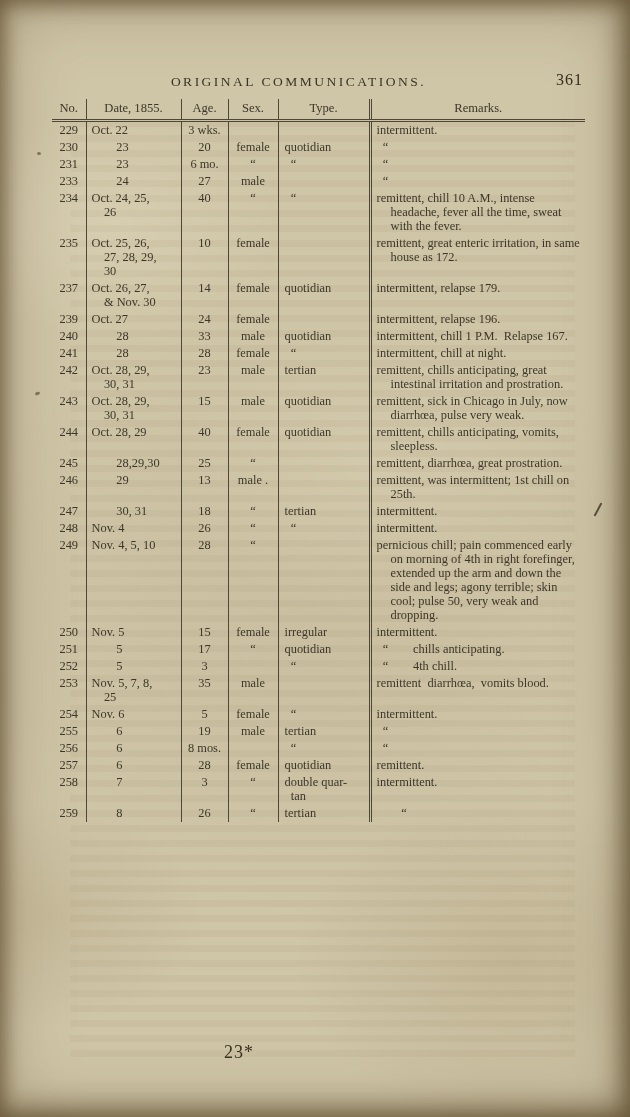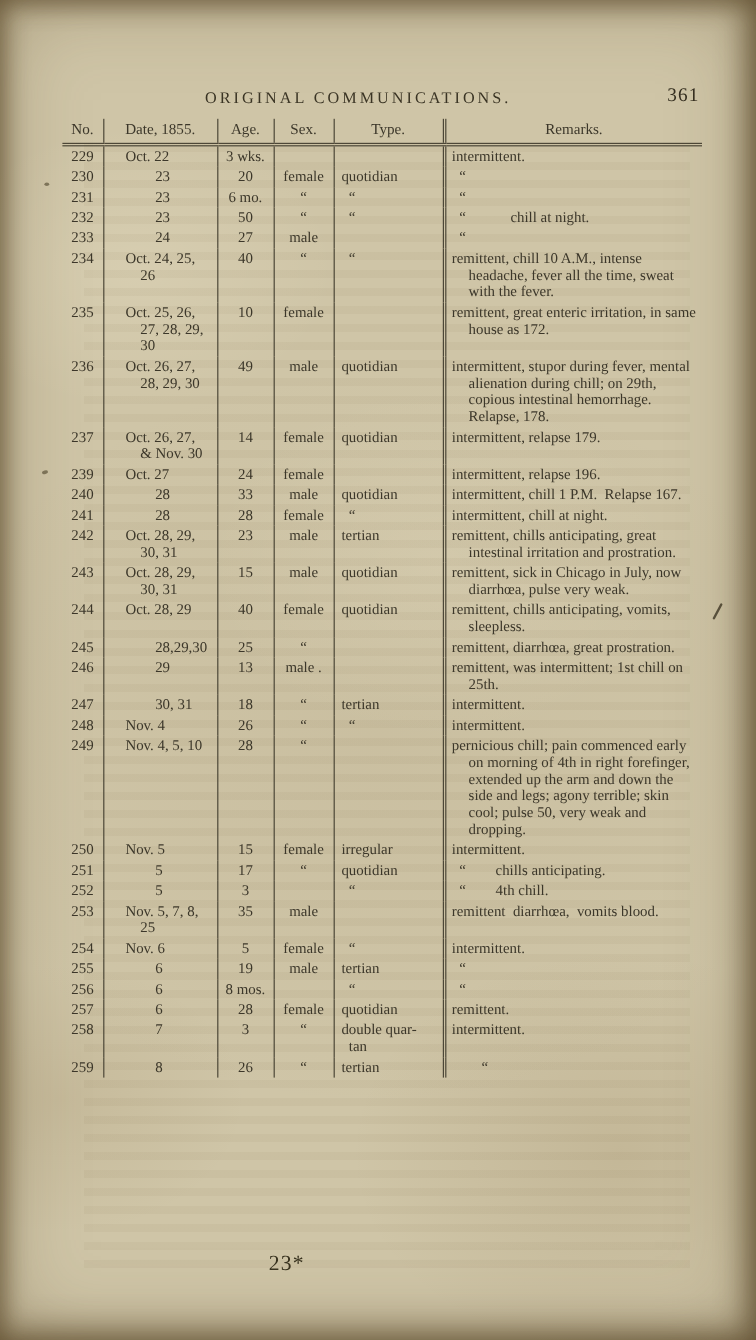--- a/index.html
+++ b/index.html
@@ -63,21 +63,21 @@
   table.records col.w-rem{width:215px;}
   th{
     font-weight:normal;font-size:12.6px;text-align:center;
     padding:2px 2px 4px;border-bottom:3px double var(--rule);
     white-space:nowrap;overflow:hidden;
   }
   th.hd-b{border-left:1px solid var(--rule);}
   th.hd-d{border-left:3px double var(--rule);}
   td{vertical-align:top;padding:1px 3px 2px;}
   td.c-no{text-align:center;}
-  td.c-date{white-space:pre-wrap;padding-left:18px;border-left:1px solid var(--rule);margin-top:16px;}
+  td.c-date{white-space:pre-wrap;padding-left:5px;border-left:1px solid var(--rule);margin-top:16px;}
   td.c-age{text-align:center;white-space:pre-wrap;border-left:1px solid var(--rule);}
   td.c-sex{text-align:center;white-space:pre-wrap;border-left:1px solid var(--rule);}
   td.c-type{white-space:pre-wrap;padding-left:6px;border-left:1px solid var(--rule);}
   td.c-rem{
     white-space:pre-wrap;border-left:3px double var(--rule);
     padding-left:19px;text-indent:-14px;padding-right:2px;
   }
   .signature{
     position:absolute;left:224px;top:1042px;
     font-size:18px;letter-spacing:1px;color:#38321f;
@@ -140,28 +140,20 @@
         </tr>
         <tr>
           <td class="c-no">231</td>
           <td class="c-date">  23</td>
           <td class="c-age">6 mo.</td>
           <td class="c-sex">“</td>
           <td class="c-type"> “</td>
           <td class="c-rem"> “</td>
         </tr>
         <tr>
-          <td class="c-no">232</td>
-          <td class="c-date">  23</td>
-          <td class="c-age">50</td>
-          <td class="c-sex">“</td>
-          <td class="c-type"> “</td>
-          <td class="c-rem"> “   chill at night.</td>
-        </tr>
-        <tr>
           <td class="c-no">233</td>
           <td class="c-date">  24</td>
           <td class="c-age">27</td>
           <td class="c-sex">male</td>
           <td class="c-type"></td>
           <td class="c-rem"> “</td>
         </tr>
         <tr>
           <td class="c-no">234</td>
           <td class="c-date">Oct. 24, 25,
@@ -175,29 +167,20 @@
           <td class="c-no">235</td>
           <td class="c-date">Oct. 25, 26,
  27, 28, 29,
  30</td>
           <td class="c-age">10</td>
           <td class="c-sex">female</td>
           <td class="c-type"></td>
           <td class="c-rem">remittent, great enteric irritation, in same house as 172.</td>
         </tr>
         <tr>
-          <td class="c-no">236</td>
-          <td class="c-date">Oct. 26, 27,
- 28, 29, 30</td>
-          <td class="c-age">49</td>
-          <td class="c-sex">male</td>
-          <td class="c-type">quotidian</td>
-          <td class="c-rem">intermittent, stupor during fever, mental alienation during chill; on 29th, copious intestinal hemorrhage.  Relapse, 178.</td>
-        </tr>
-        <tr>
           <td class="c-no">237</td>
           <td class="c-date">Oct. 26, 27,
  &amp; Nov. 30</td>
           <td class="c-age">14</td>
           <td class="c-sex">female</td>
           <td class="c-type">quotidian</td>
           <td class="c-rem">intermittent, relapse 179.</td>
         </tr>
         <tr>
           <td class="c-no">239</td>

